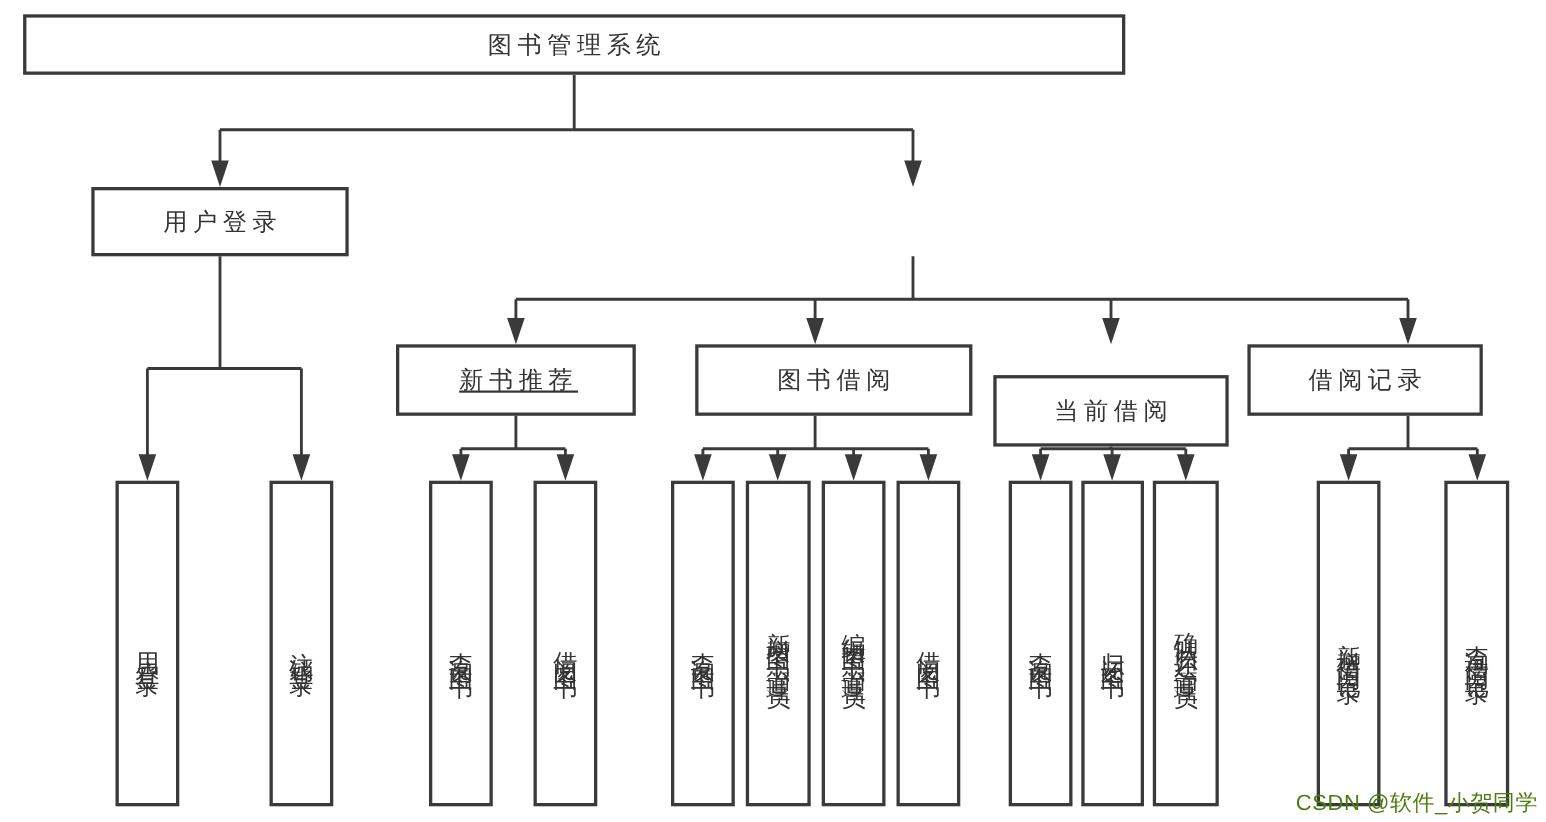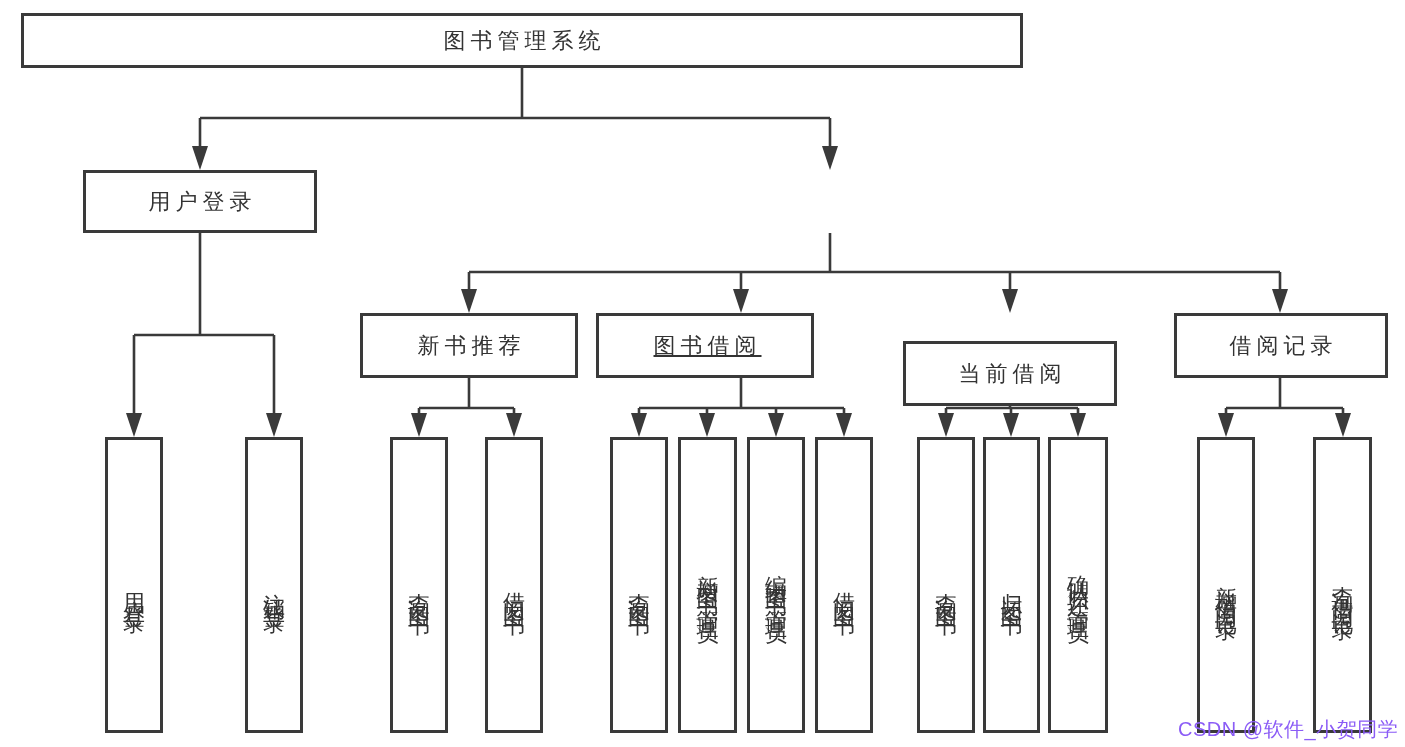--- a/index.html
+++ b/index.html
@@ -28,21 +28,21 @@
     writing-mode:vertical-rl;
     letter-spacing:7px;
     padding-left:0;
     padding-top:7px;             
     white-space:normal;
     line-height:1;
   }
   .watermark{
     position:absolute;
     left:1178px;top:716px;
-    color:#8b5cf6;
+    color:#4d7c0f;
     font-size:20px;
     letter-spacing:0.5px;
     z-index:5;
     white-space:nowrap;
   }
 </style>
 </head>
 <body>
 
 <div class="canvas">
@@ -64,24 +64,24 @@
              M776 437 L768 413 L784 413 Z M844 437 L836 413 L852 413 Z
              M946 437 L938 413 L954 413 Z M1011 437 L1003 413 L1019 413 Z
              M1078 437 L1070 413 L1086 413 Z
              M1226 437 L1218 413 L1234 413 Z M1343 437 L1335 413 L1351 413 Z"></path>
   </svg>
 
   <div class="node" style="left:21px;top:13px;width:1002px;height:55px;">图书管理系统</div>
 
   <div class="node" style="left:83px;top:170px;width:234px;height:63px;">用户登录</div>
 
-  <div class="node" style="left:360px;top:313px;width:218px;height:65px;">新书推荐</div>
-  <div class="node" style="left:596px;top:313px;width:218px;height:65px;text-decoration:underline;">图书借阅</div>
+  <div class="node" style="left:360px;top:313px;width:218px;height:65px;text-decoration:underline;">新书推荐</div>
+  <div class="node" style="left:632px;top:313px;width:252px;height:65px;">图书借阅</div>
   <div class="node" style="left:903px;top:313px;width:214px;height:65px;margin-top:28px;">当前借阅</div>
-  <div class="node" style="left:1174px;top:313px;width:214px;height:65px;">借阅记录</div>
+  <div class="node" style="left:1134px;top:313px;width:214px;height:65px;">借阅记录</div>
 
   <div class="node vnode" style="left:105px;top:437px;width:58px;height:296px;">用户登录</div>
   <div class="node vnode" style="left:245px;top:437px;width:58px;height:296px;">注销登录</div>
 
   <div class="node vnode" style="left:390px;top:437px;width:58px;height:296px;">查询图书</div>
   <div class="node vnode" style="left:485px;top:437px;width:58px;height:296px;">借阅图书</div>
 
   <div class="node vnode" style="left:610px;top:437px;width:58px;height:296px;">查询图书</div>
   <div class="node vnode" style="left:678px;top:437px;width:59px;height:296px;">新增图书（管理员）</div>
   <div class="node vnode" style="left:747px;top:437px;width:58px;height:296px;">编辑图书（管理员）</div>

